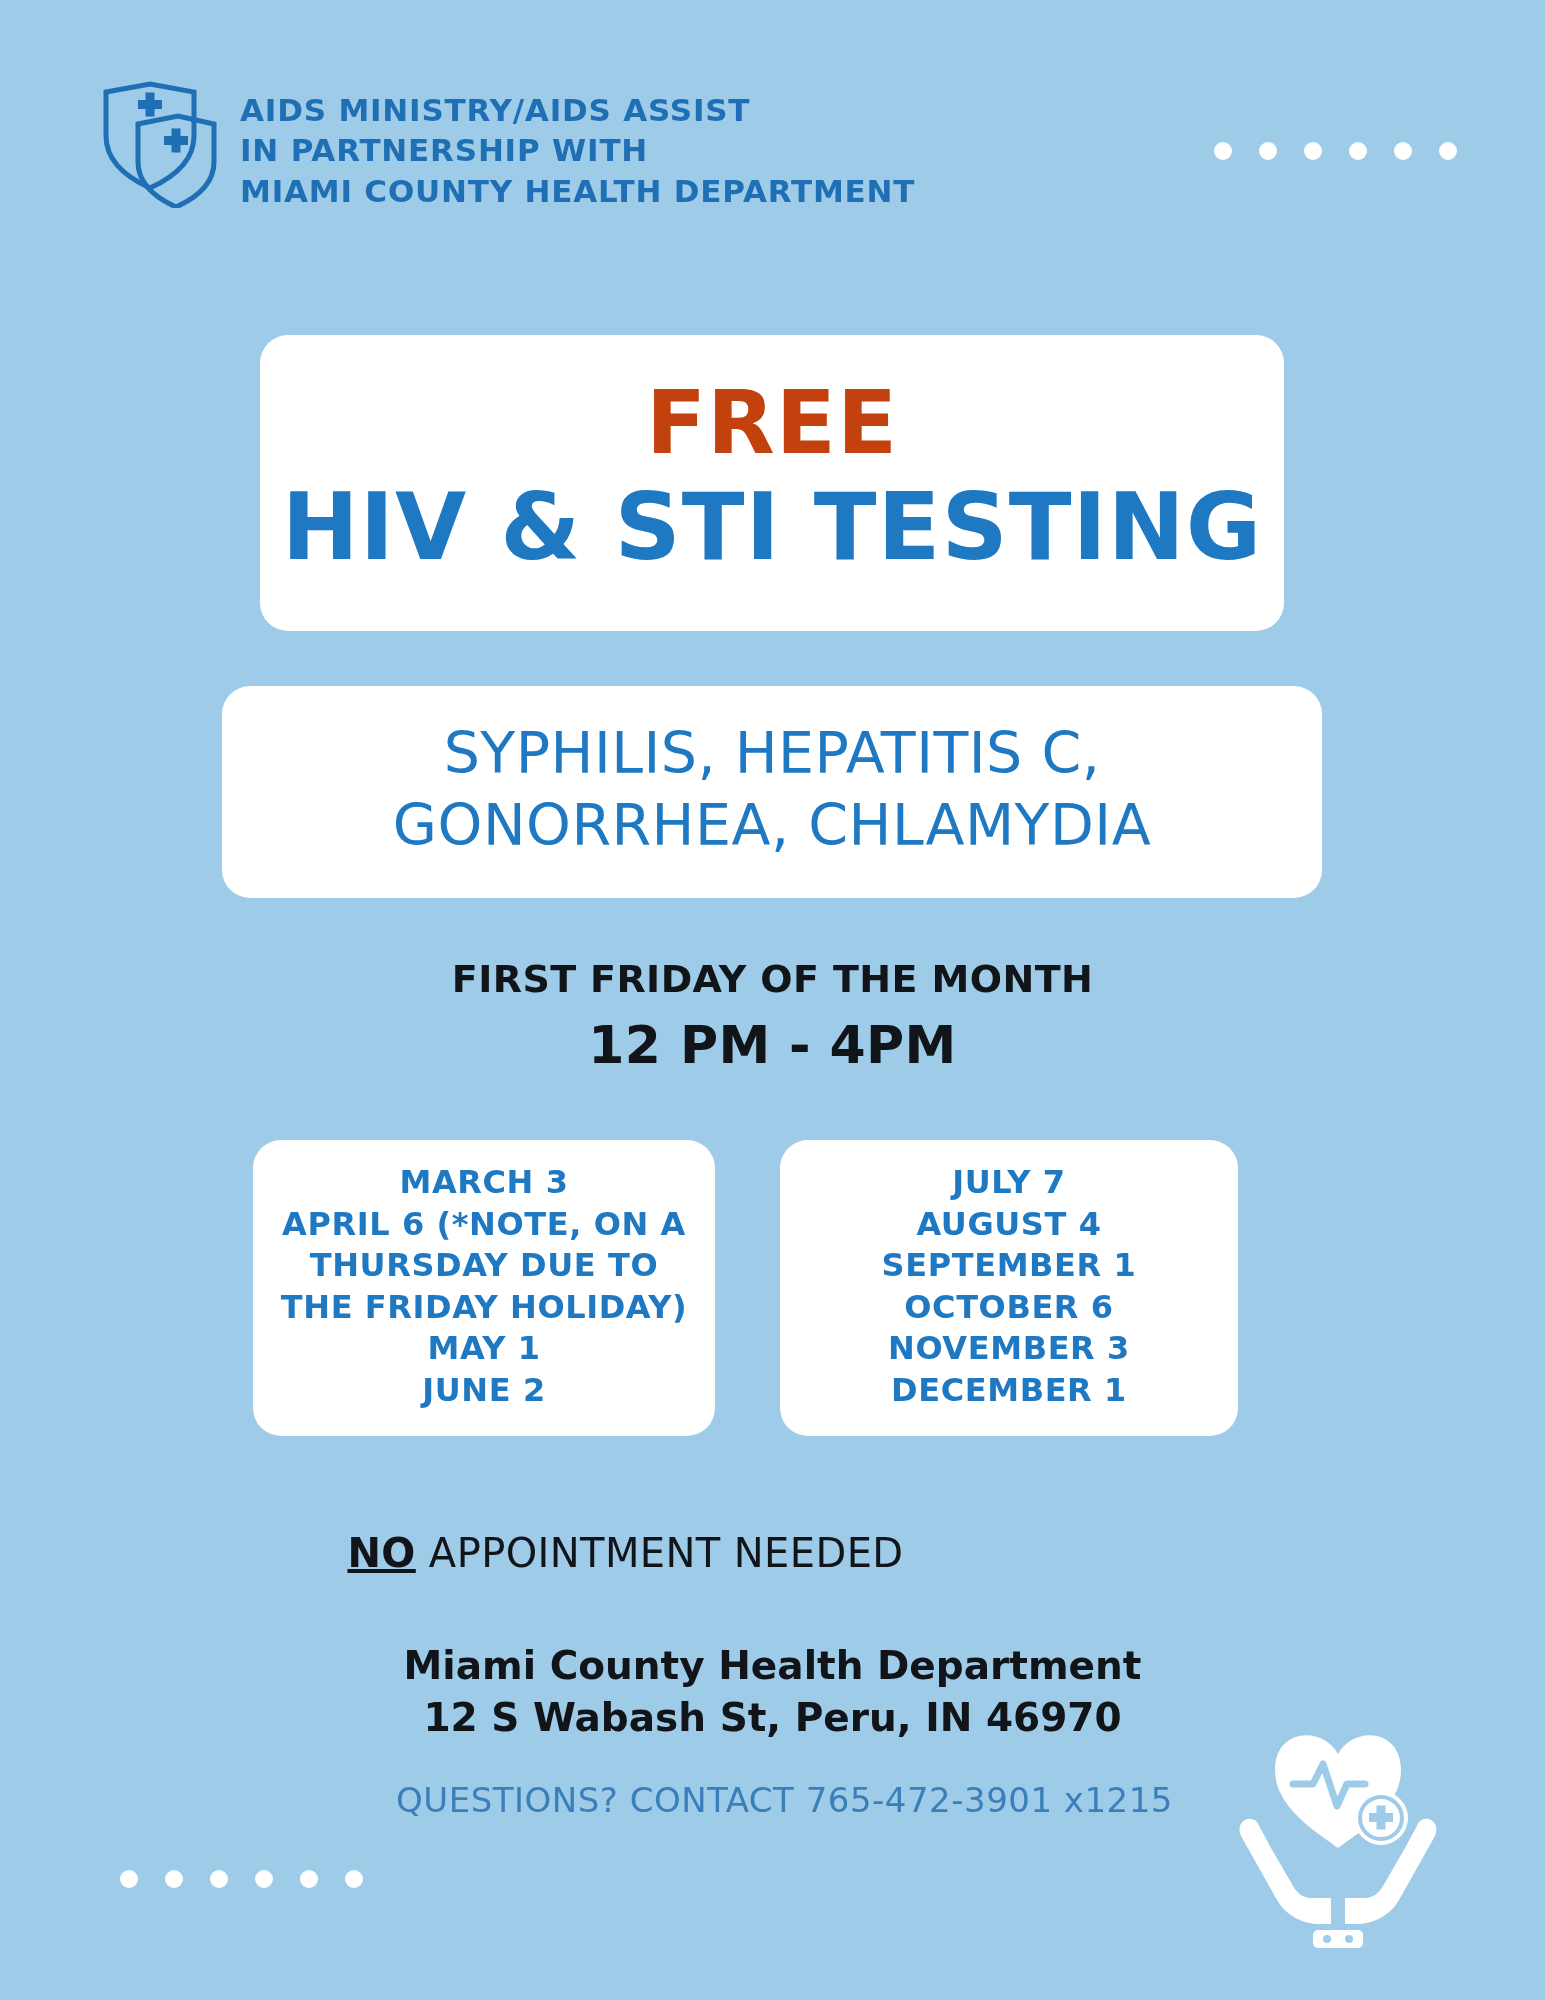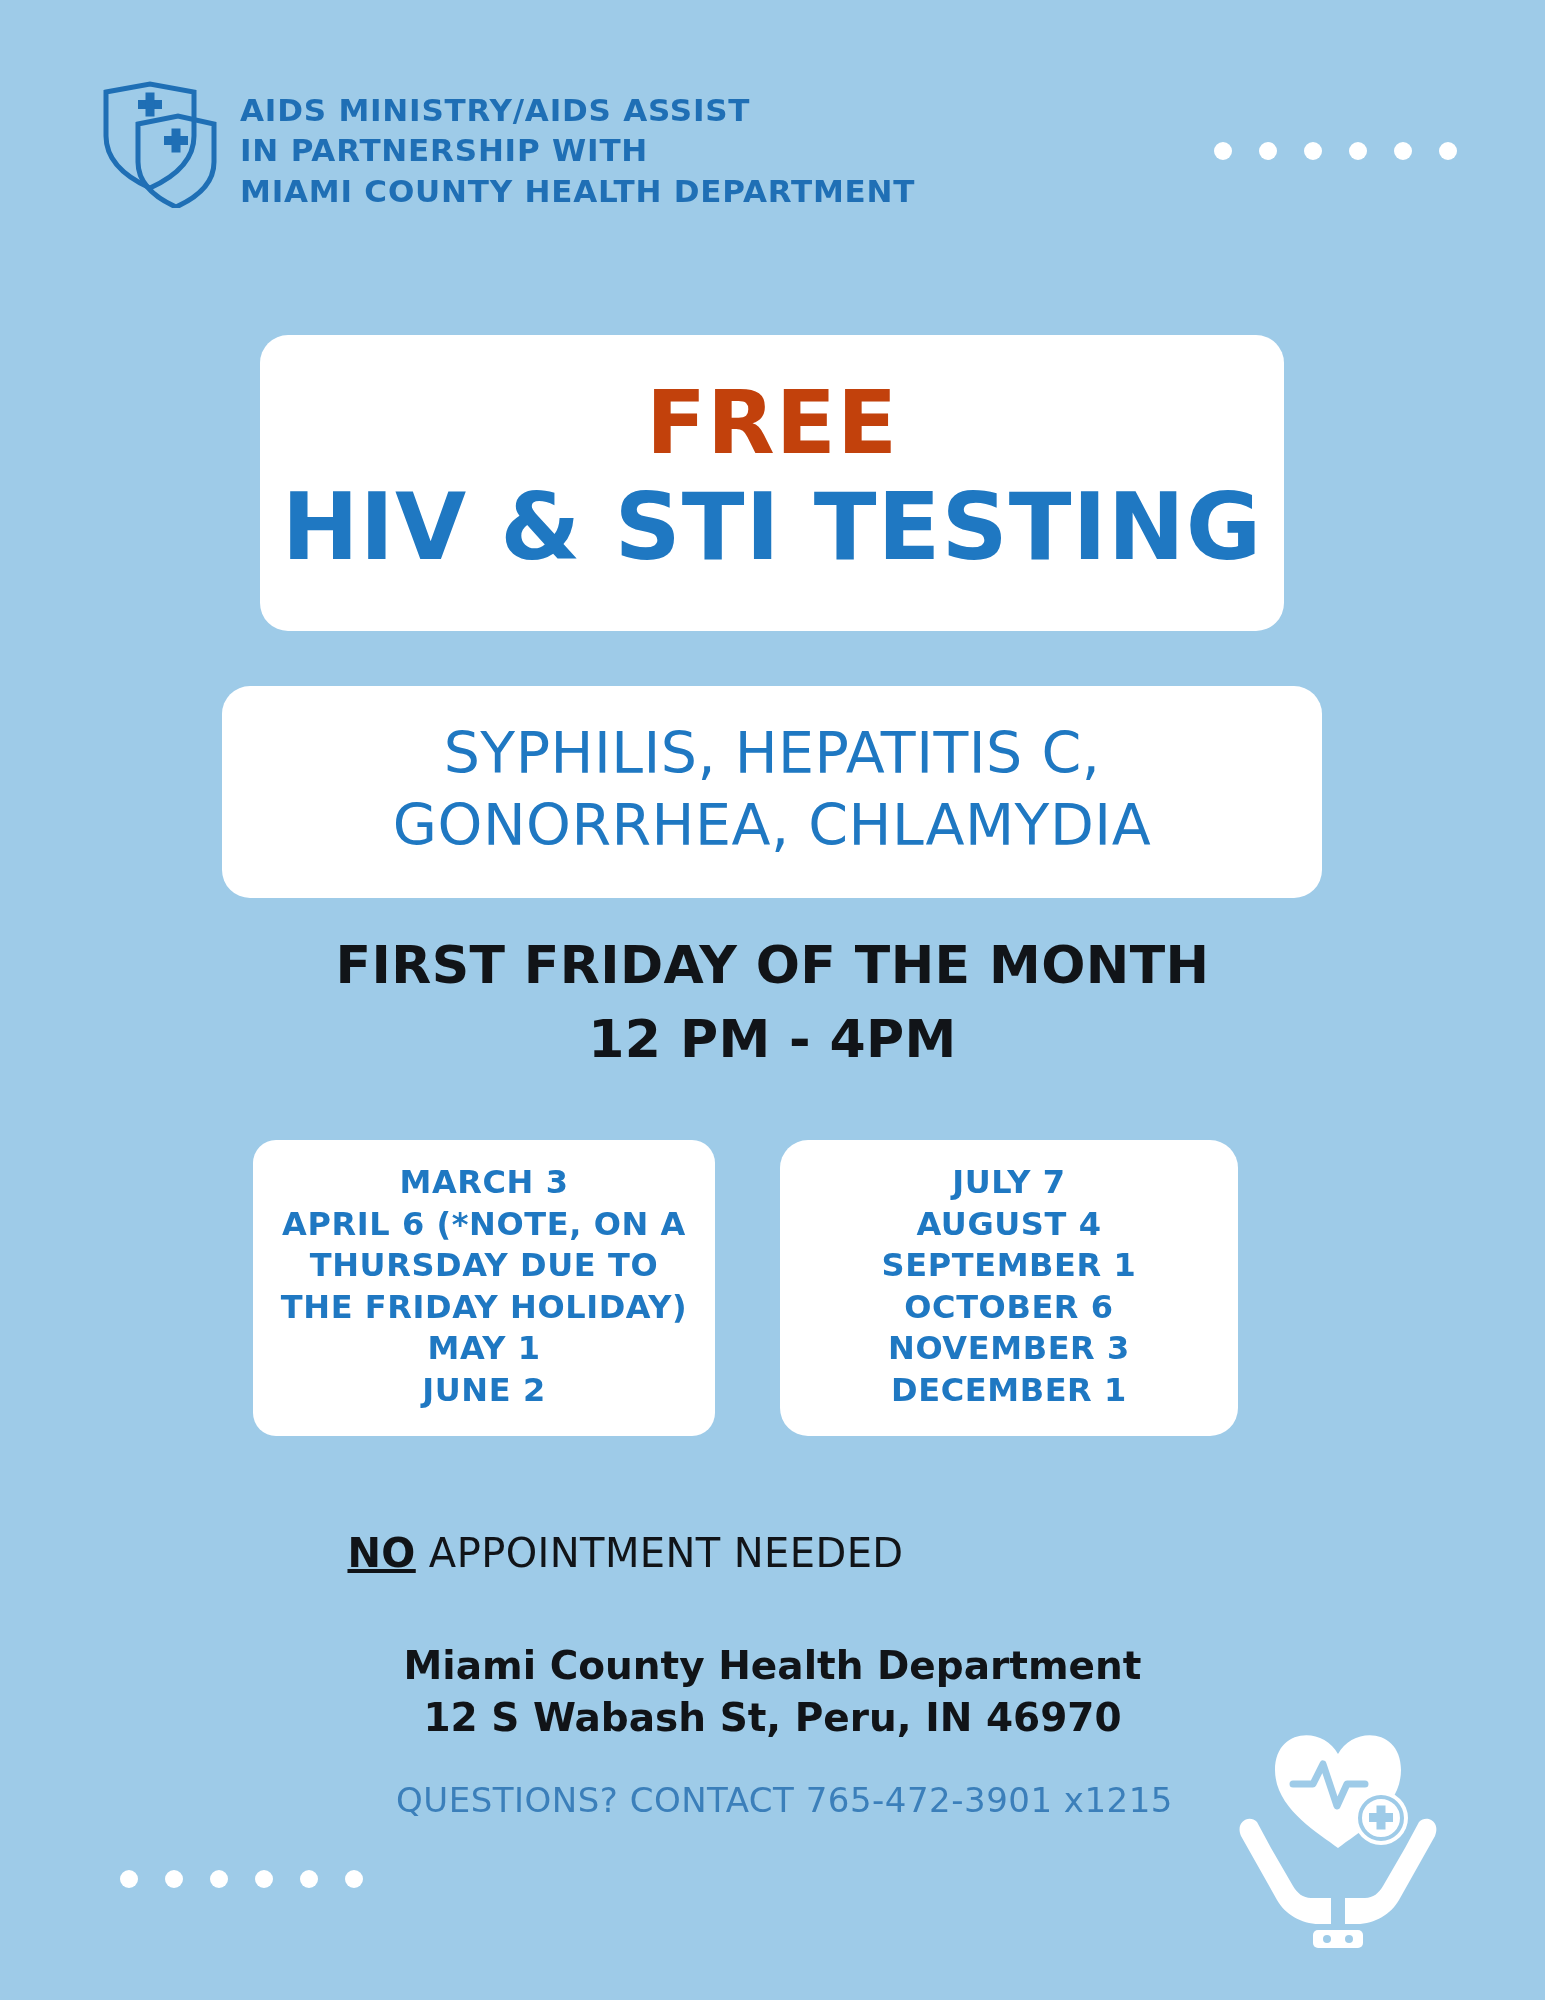--- a/index.html
+++ b/index.html
@@ -111,37 +111,37 @@
   .schedule {
     position: absolute;
     top: 935px;
     left: 0;
     width: 1545px;
     text-align: center;
     color: #111418;
     font-weight: bold;
   }
   .schedule-day {
-    font-size: 52px;
+    font-size: 38px;
     letter-spacing: 0.4px;
+    margin-top: 22px;
   }
   .schedule-time {
     font-size: 52px;
     letter-spacing: 0.4px;
     margin-top: 14px;
   }
 
   
   .card-dates-left {
     top: 1140px;
     left: 253px;
     width: 462px;
     padding: 22px 14px 24px 14px;
     text-align: center;
-    border-radius: 23px;
   }
   .card-dates-right {
     top: 1140px;
     left: 780px;
     width: 458px;
     padding: 22px 14px 24px 14px;
     text-align: center;
   }
   .date-line {
     color: #1f78c2;

